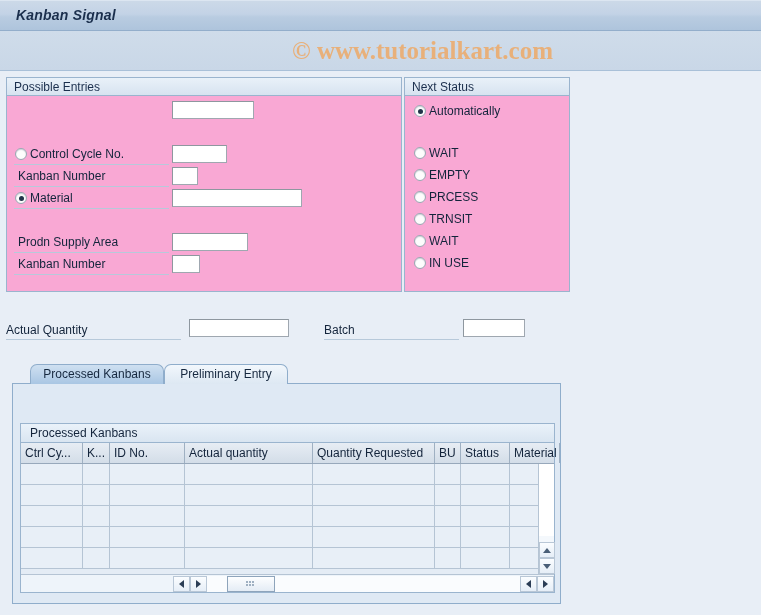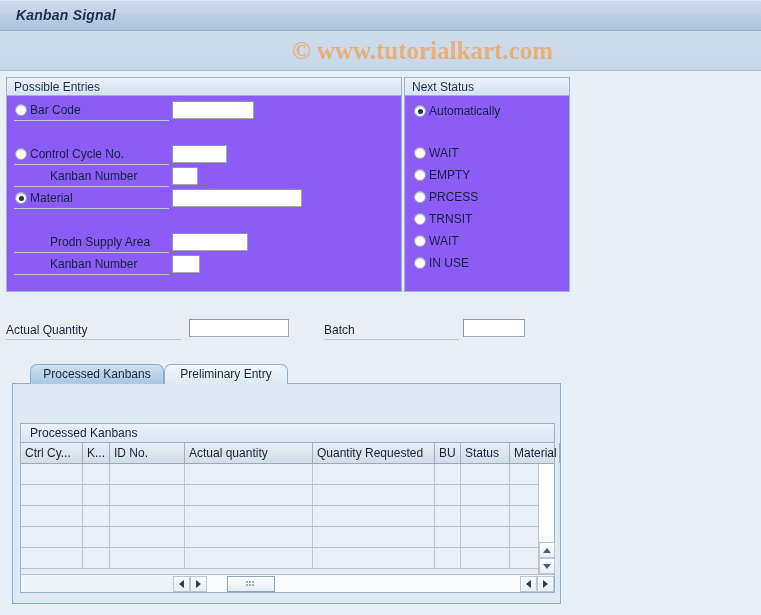--- a/index.html
+++ b/index.html
@@ -55,21 +55,21 @@
     color: #e8b07a;
     white-space: nowrap;
     margin-left: 48px;
   }
 
   
   .groupbox {
     position: absolute;
     box-sizing: border-box;
     border: 1px solid #9ab4ce;
-    background: #8b5cf6;
+    background: #f9a8d4;
   }
   .groupbox > .gb-header {
     height: 18px;
     box-sizing: border-box;
     background: linear-gradient(to bottom, #e9f1f9 0%, #d7e3f0 100%);
     border-bottom: 1px solid #9ab4ce;
     padding: 2px 0 0 7px;
     font-size: 12px;
     color: #1b2f4d;
   }
@@ -90,21 +90,21 @@
     width: 100%;
   }
   .entry-label-box {
     position: absolute;
     left: 7px;
     width: 155px;
     height: 21px;
     border-bottom: 1px solid #b7c9da;
     box-sizing: border-box;
   }
-  .entry-label-box.indent .lbl { left: 36px; }
+  .entry-label-box.indent .lbl { left: 4px; }
   .entry-label-box .lbl {
     position: absolute;
     left: 16px;
     top: 3px;
     white-space: nowrap;
     font-size: 12px;
     color: #13243b;
   }
 
   
@@ -385,24 +385,20 @@
 </div>
 
 <div id="watermark-strip">
   <div id="watermark">© www.tutorialkart.com</div>
 </div>
 
 <div class="groupbox" id="panel-possible-entries">
   <div class="gb-header">Possible Entries</div>
   <div class="gb-body" id="pe-body">
       <div class="entry-row" style="top: 4px;">
-        <div class="entry-label-box">
-          <span class="radio"></span>
-          <span class="lbl">Bar Code</span>
-        </div>
         <input class="sapinput" style="left: 165px; top: 1px; width: 82px;">
       </div>
       <div class="entry-row" style="top: 48px;">
         <div class="entry-label-box">
           <span class="radio"></span>
           <span class="lbl">Control Cycle No.</span>
         </div>
         <input class="sapinput" style="left: 165px; top: 1px; width: 55px;">
       </div>
       <div class="entry-row" style="top: 70px;">

